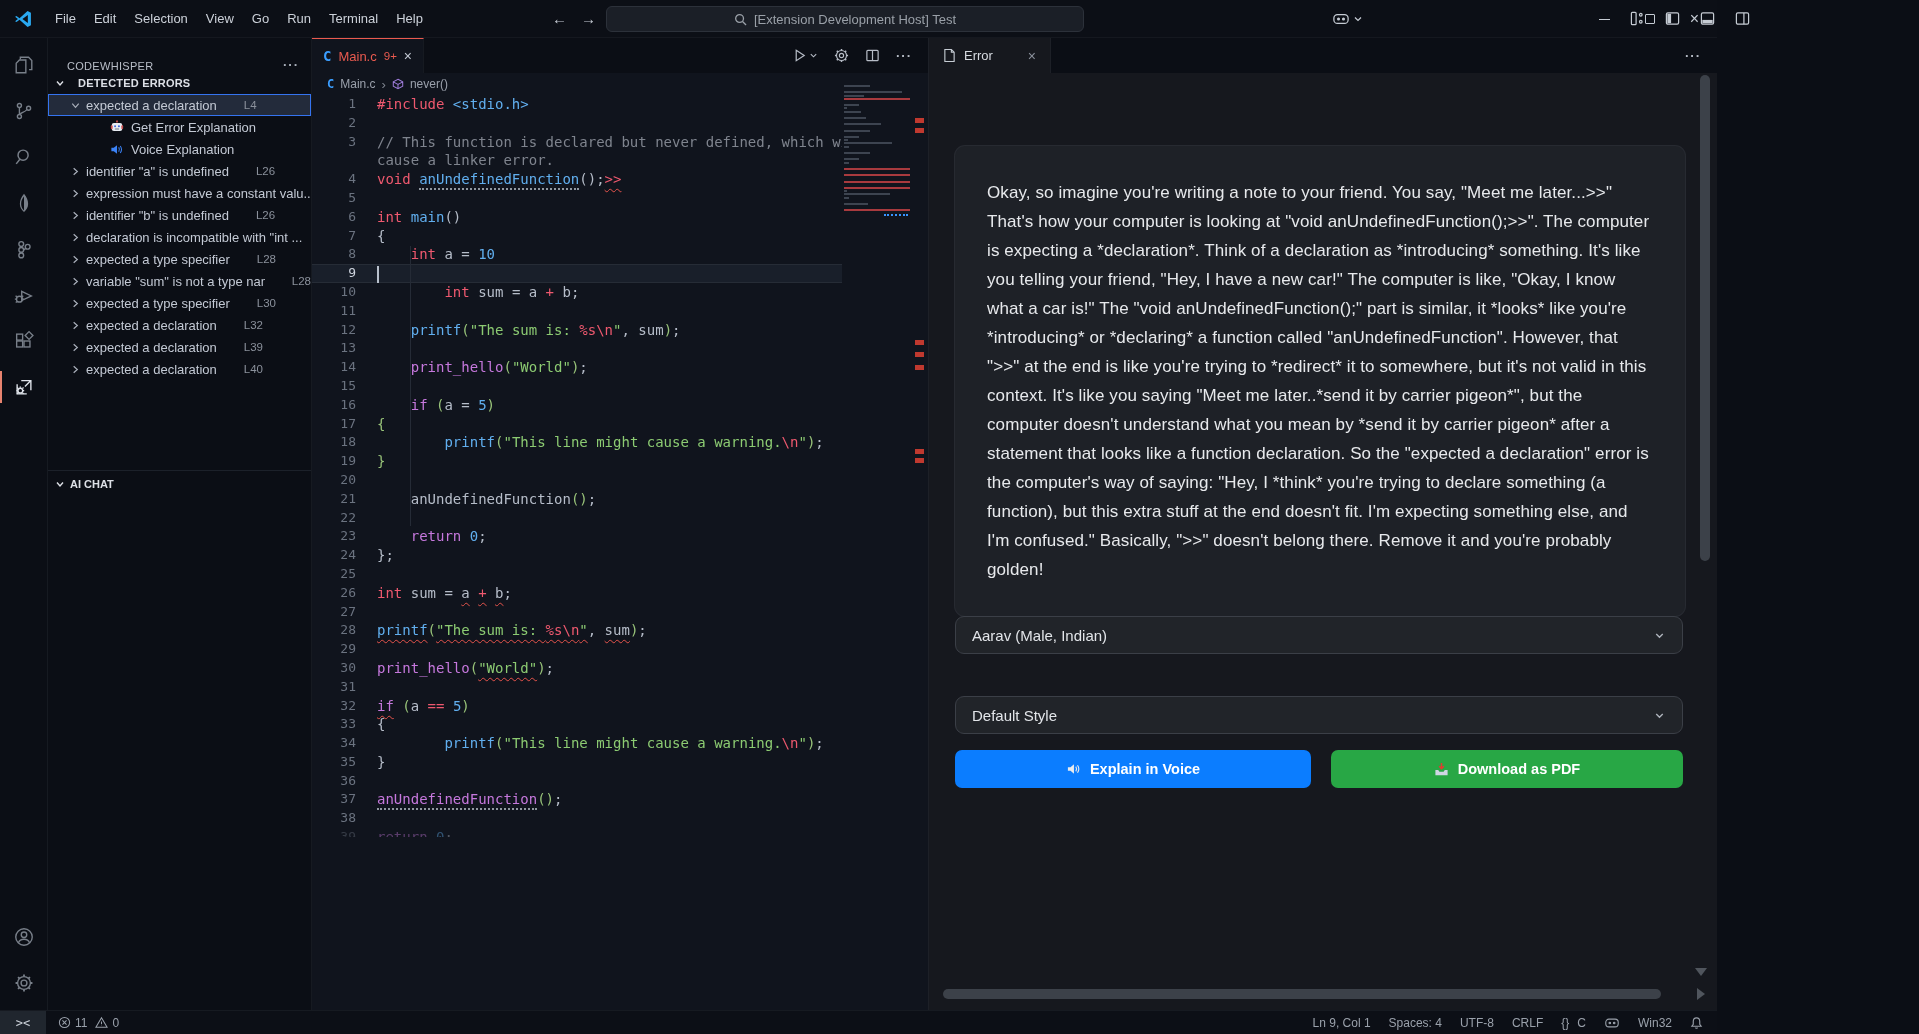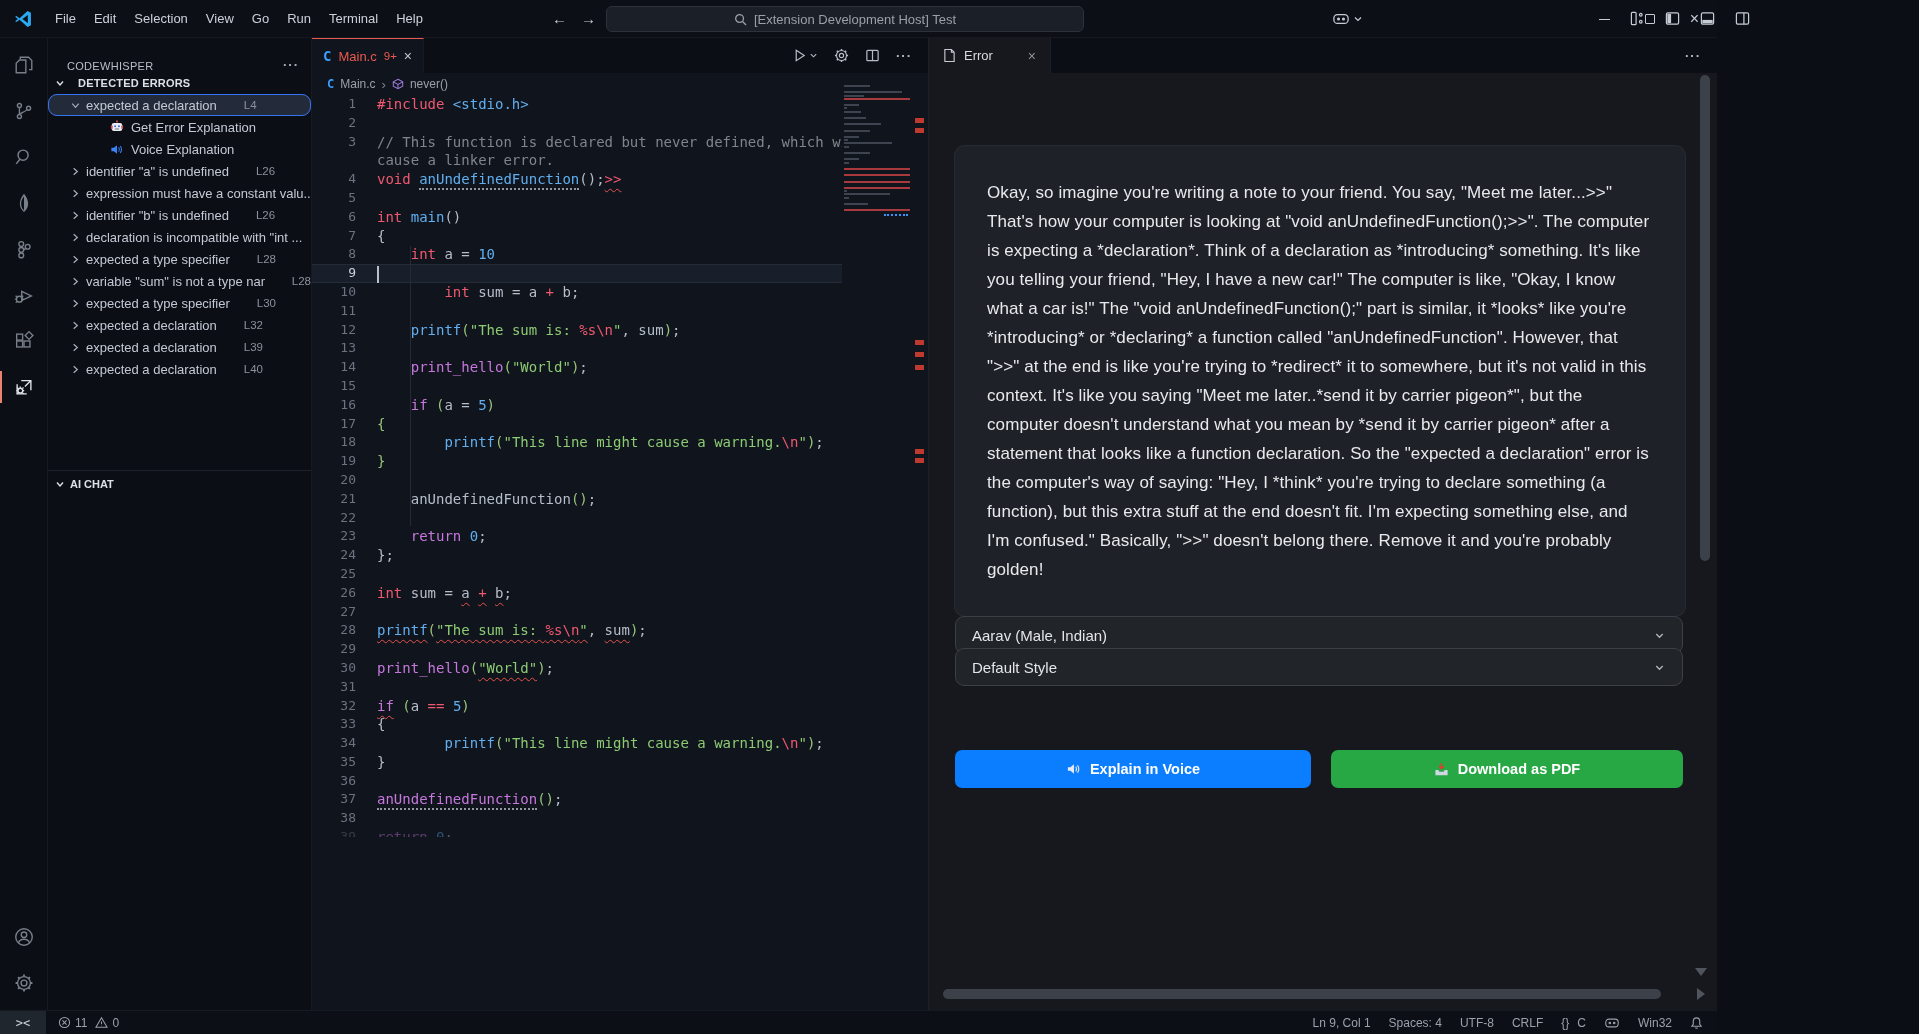--- a/index.html
+++ b/index.html
@@ -40,21 +40,21 @@
 
   
   .sidebar { width:264px; background:#0b0e15; border-right:1px solid #161a21; position:relative; font-size:13px; }
   .sb-header { height:34px; display:flex; align-items:flex-end; padding:0 12px 0 19px; }
   .sb-title { font-size:11px; letter-spacing:.3px; color:#b9bec8; }
   .sb-more { margin-left:auto; color:#aab0bb; letter-spacing:1px; font-weight:bold; font-size:13px; }
   .section-header { height:22px; display:flex; align-items:center; gap:11px; padding-left:5px;
                     font-size:11px; font-weight:bold; color:#dde0e6; letter-spacing:.2px; }
   .tree { width:100%; }
   .tree-row { height:22px; display:flex; align-items:center; gap:4px; padding-left:20px;
-              white-space:nowrap; overflow:hidden; color:#c3c9d4;border-radius:9px; }
+              white-space:nowrap; overflow:hidden; color:#c3c9d4; }
   .tree-row.selected { background:#232b3b; outline:1px solid #3574f0; outline-offset:-1px; }
   .tree-row .chev { display:flex; width:14px; flex:0 0 14px; justify-content:center; }
   .tree-row.child { padding-left:62px; gap:7px; }
   .t-label { overflow:hidden; text-overflow:clip; }
   .t-badge { color:#8b919c; font-size:11.5px; flex:0 0 auto;padding-left:23px; }
   .ai-chat { position:absolute; top:432px; left:0; right:0; height:26px; border-top:1px solid #1c212a;
              display:flex; align-items:center; gap:3px; padding-left:5px; font-size:11px;
              font-weight:bold; color:#dde0e6; }
 
   
@@ -117,21 +117,21 @@
   .panel-actions { margin-left:auto; display:flex; align-items:center; padding-right:16px; }
   .webview { position:absolute; top:35px; left:0; right:0; bottom:0; }
   .exp-card { position:absolute; left:26px; top:73px; width:730px; min-height:452px; background:#1e2127;
               border-radius:10px; padding:32px 32px; box-shadow:0 0 0 1px #272a31; }
   .exp-text { font-size:17px; line-height:29px; color:#e7e9ec; letter-spacing:.1px; }
   .select { position:absolute; left:26px; width:728px; height:38px; background:#212429;
             border:1px solid #3b3f47; border-radius:9px; display:flex; align-items:center;
             padding:0 16px; color:#e2e5e9; font-size:15px; }
   .select .sel-chev { margin-left:auto; }
   .sel-voice { top:543px; }
-  .sel-style { top:575px;justify-content:center; }
+  .sel-style { top:623px;justify-content:center; }
   .btn { position:absolute; top:677px; height:38px; border-radius:7px; display:flex; align-items:center;
          justify-content:center; gap:9px; color:#fff; font-size:14.5px; font-weight:bold; }
   .btn-voice { left:26px; width:356px; background:#0b7dff; }
   .btn-pdf  { left:402px; width:352px; background:#28a745; }
   .h-scroll { position:absolute; bottom:11px; left:14px; width:718px; height:10px; background:#3c4149; border-radius:5px; }
   .v-scroll { position:absolute; right:7px; top:2px; width:10px; height:486px; background:#3c4149; border-radius:5px; }
   .tri-right { position:absolute; right:12px; bottom:10px; width:0; height:0;
                border-top:6px solid transparent; border-bottom:6px solid transparent; border-left:8px solid #50555d; }
   .tri-down { position:absolute; right:10px; bottom:34px; width:0; height:0;
               border-left:6px solid transparent; border-right:6px solid transparent; border-top:8px solid #50555d; }

